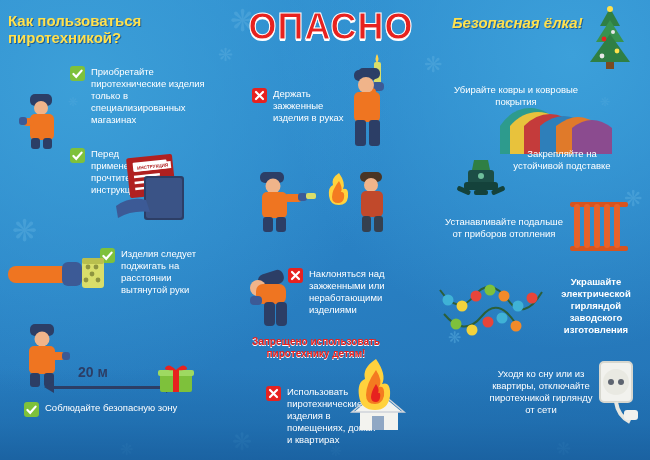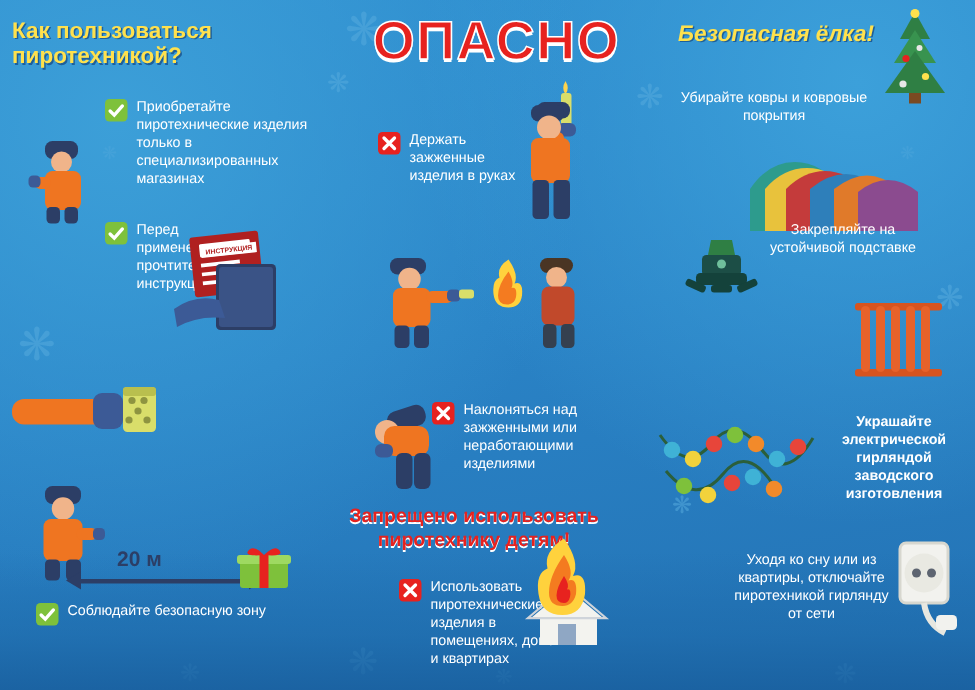--- a/index.html
+++ b/index.html
@@ -57,21 +57,21 @@
 
   .mark {
     width: 15px; height: 15px; flex: 0 0 15px;
     border-radius: 3px; position: relative;
   }
   .mark.ok { background:#7ec13b; }
   .mark.no { background:#e7221f; }
   .mark svg { position:absolute; inset:0; }
 
   .red-warn {
-    position:absolute; color:#e7221f; font-weight:bold; font-size:13px;
+    position:absolute; color:#e7221f; font-weight:bold; font-size:10px;
     line-height:1.2; text-shadow: 0 1px 0 #ffffff; text-align:center;
   }
 
   
   .fig { position:absolute; }
 
   
   .arrow-line { position:absolute; height:3px; background:#2c3e66; }
   .arrow-head { position:absolute; width:0; height:0; }
   .dist-label {
@@ -129,20 +129,28 @@
 
   <div class="item" style="left:70px; top:148px; width:110px;">
     <span class="mark ok">
       <svg viewBox="0 0 15 15">
           <path d="M3.4 8 L6.2 10.8 L11.6 4.6" stroke="#fff" stroke-width="2.2" fill="none" stroke-linecap="round"></path>
         </svg>
     </span>
     <span class="txt">Перед применением прочтите инструкцию</span>
   </div>
 
+  <div class="item" style="left:100px; top:248px; width:110px;">
+    <span class="mark ok">
+      <svg viewBox="0 0 15 15">
+          <path d="M3.4 8 L6.2 10.8 L11.6 4.6" stroke="#fff" stroke-width="2.2" fill="none" stroke-linecap="round"></path>
+        </svg>
+    </span>
+    <span class="txt">Изделия следует поджигать на расстоянии вытянутой руки</span>
+  </div>
 
   <div class="item" style="left:24px; top:402px; width:180px;">
     <span class="mark ok">
       <svg viewBox="0 0 15 15">
           <path d="M3.4 8 L6.2 10.8 L11.6 4.6" stroke="#fff" stroke-width="2.2" fill="none" stroke-linecap="round"></path>
         </svg>
     </span>
     <span class="txt">Соблюдайте безопасную зону</span>
   </div>
 
@@ -308,21 +316,21 @@
     </svg>
   </div>
   <div class="flame" style="left:354px; top:358px;">
     <svg width="44" height="54" viewBox="0 0 44 54">
       <path d="M22 1 q11 16 6 25 q9 -3 8 12 q-2 14 -15 14 q-14 0 -16 -14 q-2 -14 6 -17 q-3 -11 11 -20z" fill="#ffd23d"></path>
       <path d="M22 12 q7 11 3 17 q6 -2 5 9 q-2 8 -9 8 q-9 0 -9 -9 q0 -11 10 -25z" fill="#f47b20"></path>
       <path d="M22 26 q4 6 2 9 q3 -1 2 5 q-1 4 -4 4 q-5 0 -5 -5 q0 -5 5 -13z" fill="#e7221f"></path>
     </svg>
   </div>
 
-  <div class="item" style="left:442px; top:60px; width:148px;">
+  <div class="item" style="left:442px; top:84px; width:148px;">
     <span class="txt c">Убирайте ковры и ковровые покрытия</span>
   </div>
 
   <div class="fig" style="left:494px; top:100px; width:128px; height:56px;">
     <svg width="128" height="56" viewBox="0 0 128 56">
       <path d="M6 54 L6 26 q12 -18 30 -18 q18 0 30 18 L66 54 z" fill="#2d9b8d"></path>
       <path d="M16 54 L16 26 q12 -14 28 -14 q16 0 28 14 L72 54 z" fill="#e8c23c"></path>
       <path d="M30 54 L30 26 q12 -12 26 -12 q14 0 26 12 L82 54 z" fill="#c43b3b"></path>
       <path d="M46 54 L46 26 q12 -10 24 -10 q12 0 24 10 L94 54 z" fill="#2e7fba"></path>
       <path d="M62 54 L62 26 q12 -9 22 -9 q10 0 22 9 L106 54 z" fill="#e07a2a"></path>
@@ -339,20 +347,23 @@
       <polygon points="22,2 36,2 38,12 20,12" fill="#2f7f44"></polygon>
       <rect x="16" y="12" width="26" height="14" rx="3" fill="#1c4e46"></rect>
       <rect x="12" y="24" width="34" height="8" rx="3" fill="#14423b"></rect>
       <rect x="5" y="30" width="14" height="5" rx="2" transform="rotate(24 12 32)" fill="#14423b"></rect>
       <rect x="39" y="30" width="14" height="5" rx="2" transform="rotate(-24 46 32)" fill="#14423b"></rect>
       <rect x="22" y="32" width="14" height="5" rx="2" fill="#14423b"></rect>
       <circle cx="29" cy="18" r="3" fill="#6fbf9c"></circle>
     </svg>
   </div>
 
+  <div class="item" style="left:444px; top:216px; width:120px;">
+    <span class="txt c">Устанавливайте подальше от приборов отопления</span>
+  </div>
 
   <div class="fig" style="left:568px; top:196px; width:62px; height:62px;">
     <svg width="62" height="62" viewBox="0 0 62 62">
       <rect x="2" y="6" width="58" height="5" rx="2" fill="#d7541f"></rect>
       <rect x="2" y="50" width="58" height="5" rx="2" fill="#d7541f"></rect>
       <rect x="6" y="8" width="6" height="44" rx="3" fill="#e7622a"></rect>
       <rect x="16" y="8" width="6" height="44" rx="3" fill="#e7622a"></rect>
       <rect x="26" y="8" width="6" height="44" rx="3" fill="#e7622a"></rect>
       <rect x="36" y="8" width="6" height="44" rx="3" fill="#e7622a"></rect>
       <rect x="46" y="8" width="6" height="44" rx="3" fill="#e7622a"></rect>

